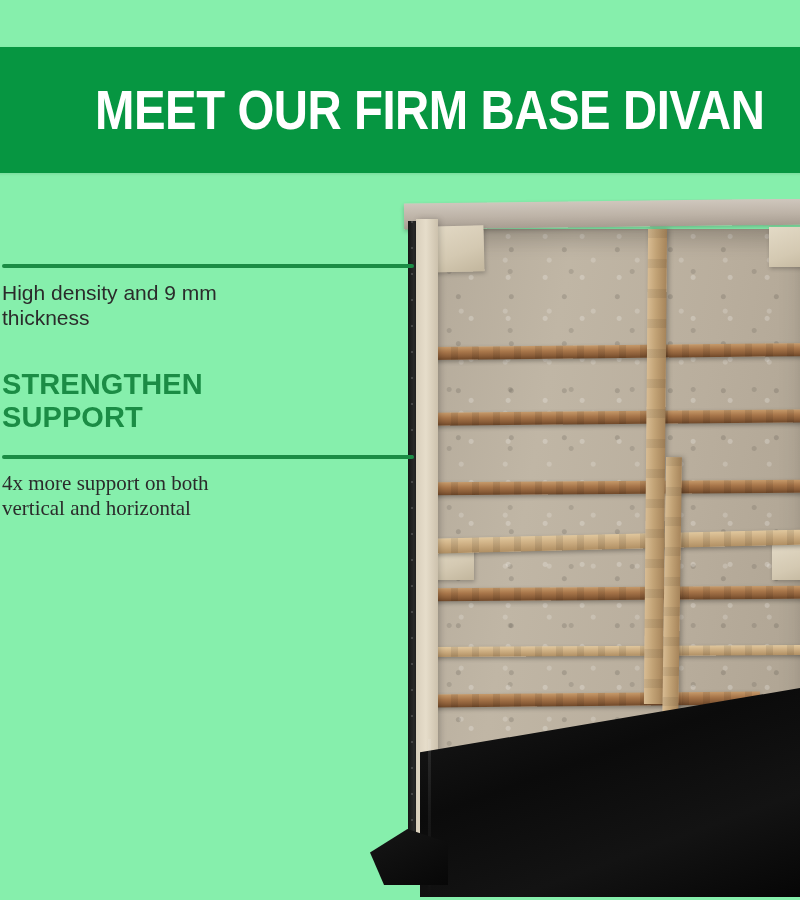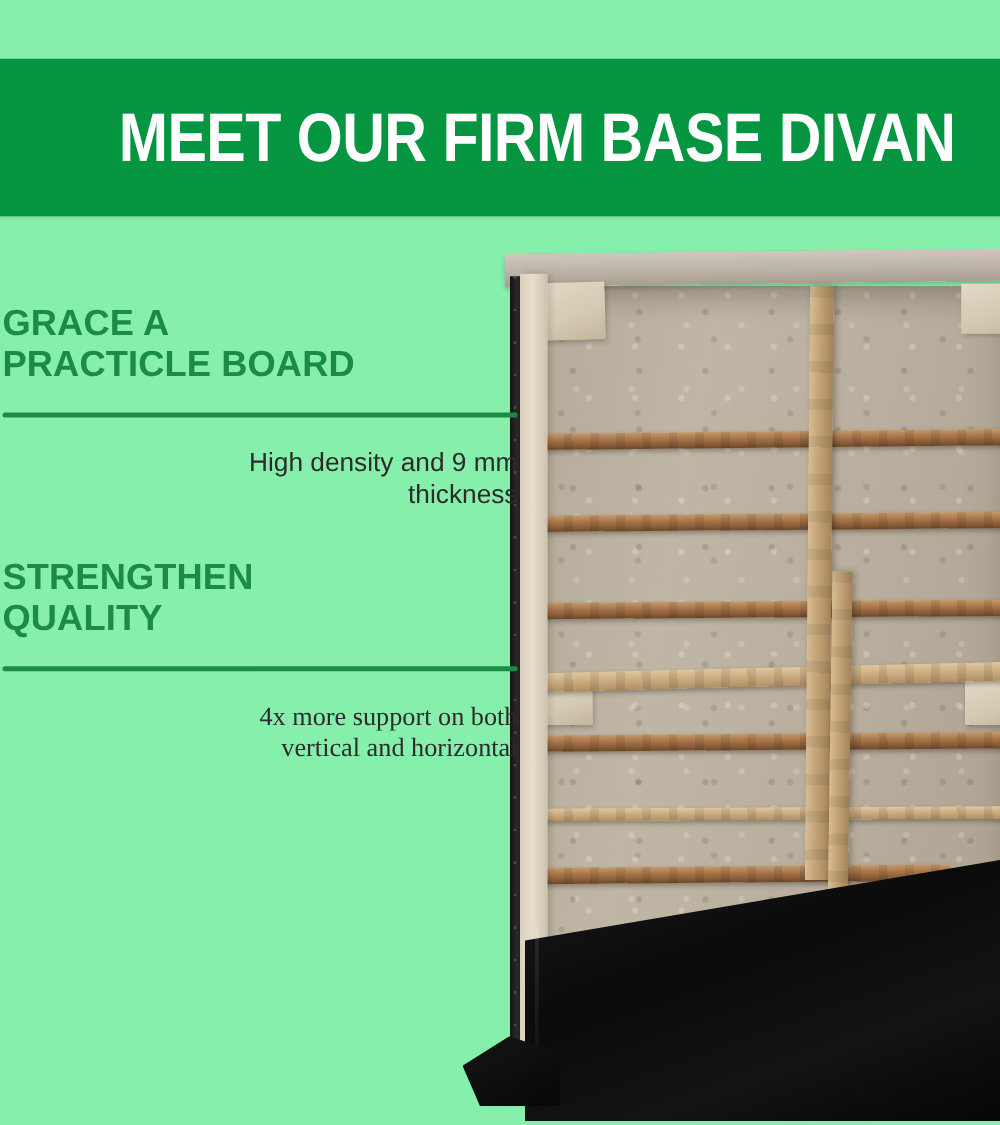--- a/index.html
+++ b/index.html
@@ -57,26 +57,25 @@
     margin:0;
   }
   .feature-rule{
     margin-top:21px;
     width:412px;
     height:4px;
     background:#1b8c45;
     border-radius:2px;
   }
   .feature-body{
-    margin-top:24px;
+    margin-top:12px;
     color:#2b2b2b;
     font-size:21px;
     line-height:25px;
     white-space:pre-line;
-    text-align:right;
   }
 
   
   .photo{
     position:absolute;
     left:364px; top:199px;
     width:446px; height:701px;
     z-index:2;
     overflow:hidden;
   }
@@ -222,30 +221,28 @@
     </div>
   </div>
 
   <div class="banner">
     <div class="banner-title">MEET OUR FIRM BASE DIVAN</div>
   </div>
 
   <div class="features">
 
     <div class="feature">
-      <div class="feature-title" style="color: rgb(27, 140, 69);">GRACE A
-PRACTICLE BOARD</div>
       <div class="feature-rule" style="background: rgb(27, 140, 69);"></div>
       <div class="feature-body" style="color: rgb(43, 43, 43);">High density and 9 mm
 thickness</div>
     </div>
 
     <div class="feature">
       <div class="feature-title" style="color: rgb(27, 140, 69);">STRENGTHEN
-QUALITY</div>
+SUPPORT</div>
       <div class="feature-rule" style="background: rgb(27, 140, 69);"></div>
       <div class="feature-body" style="color: rgb(43, 43, 43); font-family: Liberation Serif, serif;">4x more support on both
 vertical and horizontal</div>
     </div>
 
 
   </div>
 
 </div>
 

